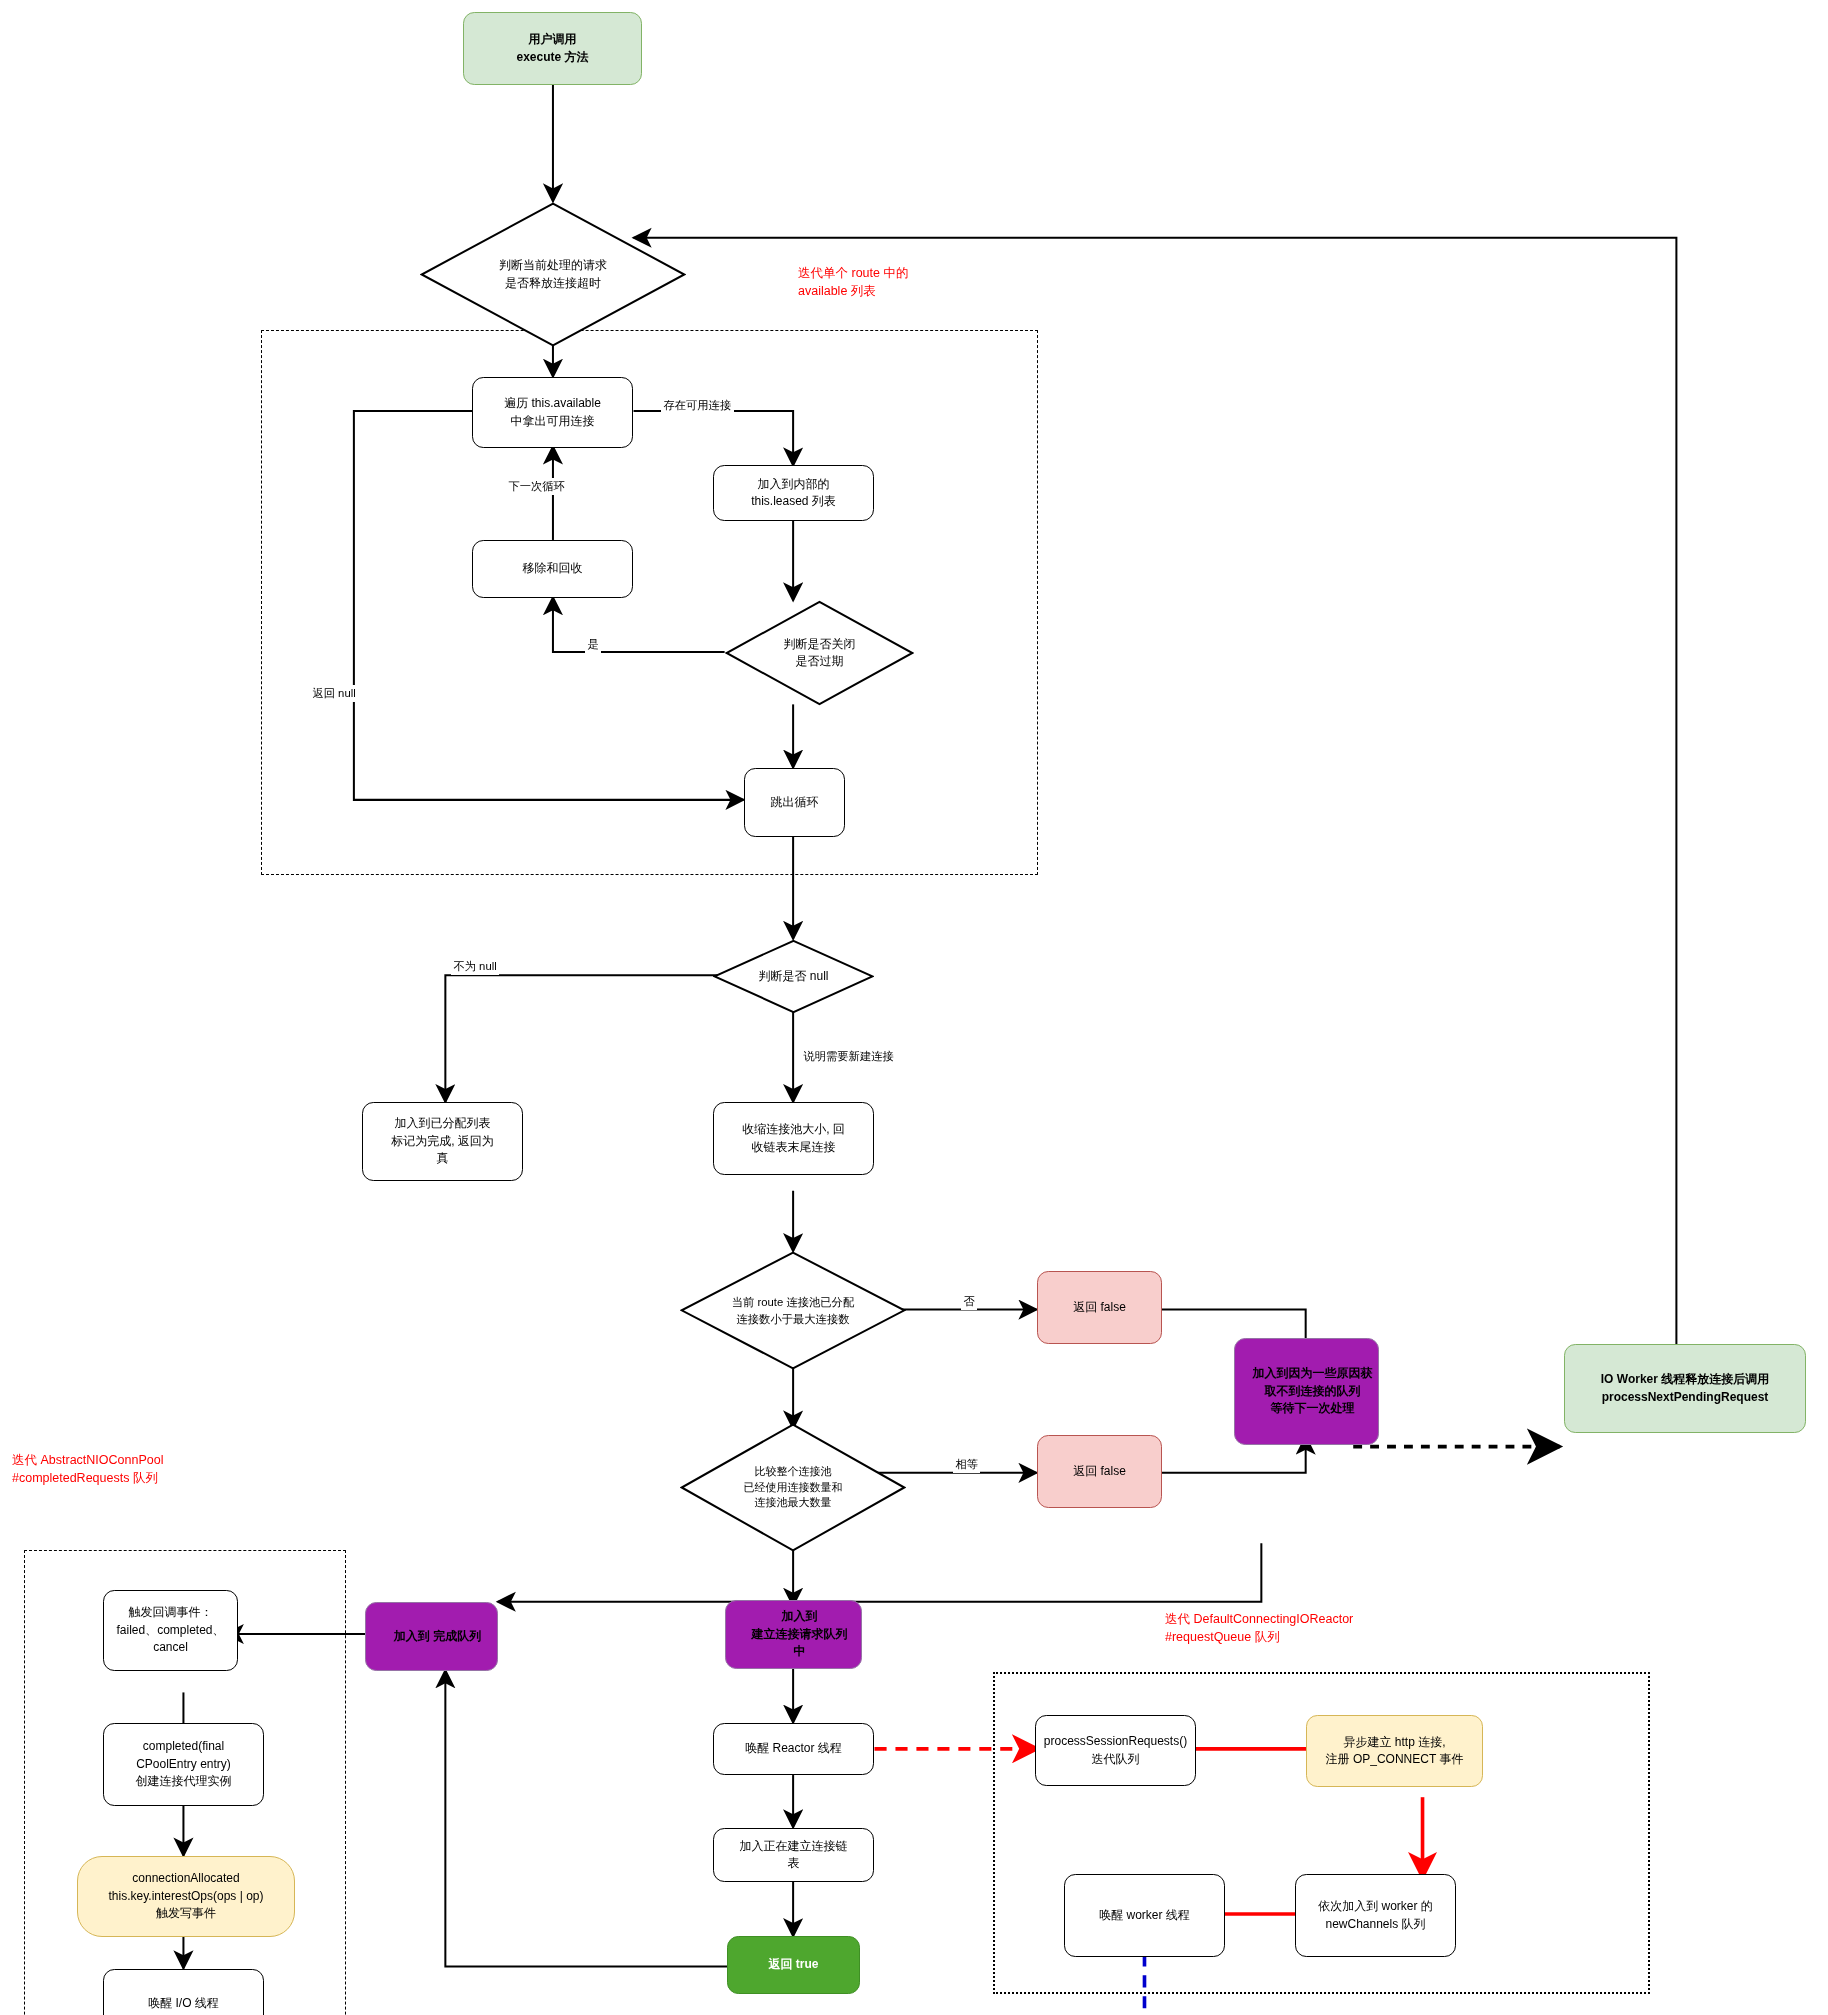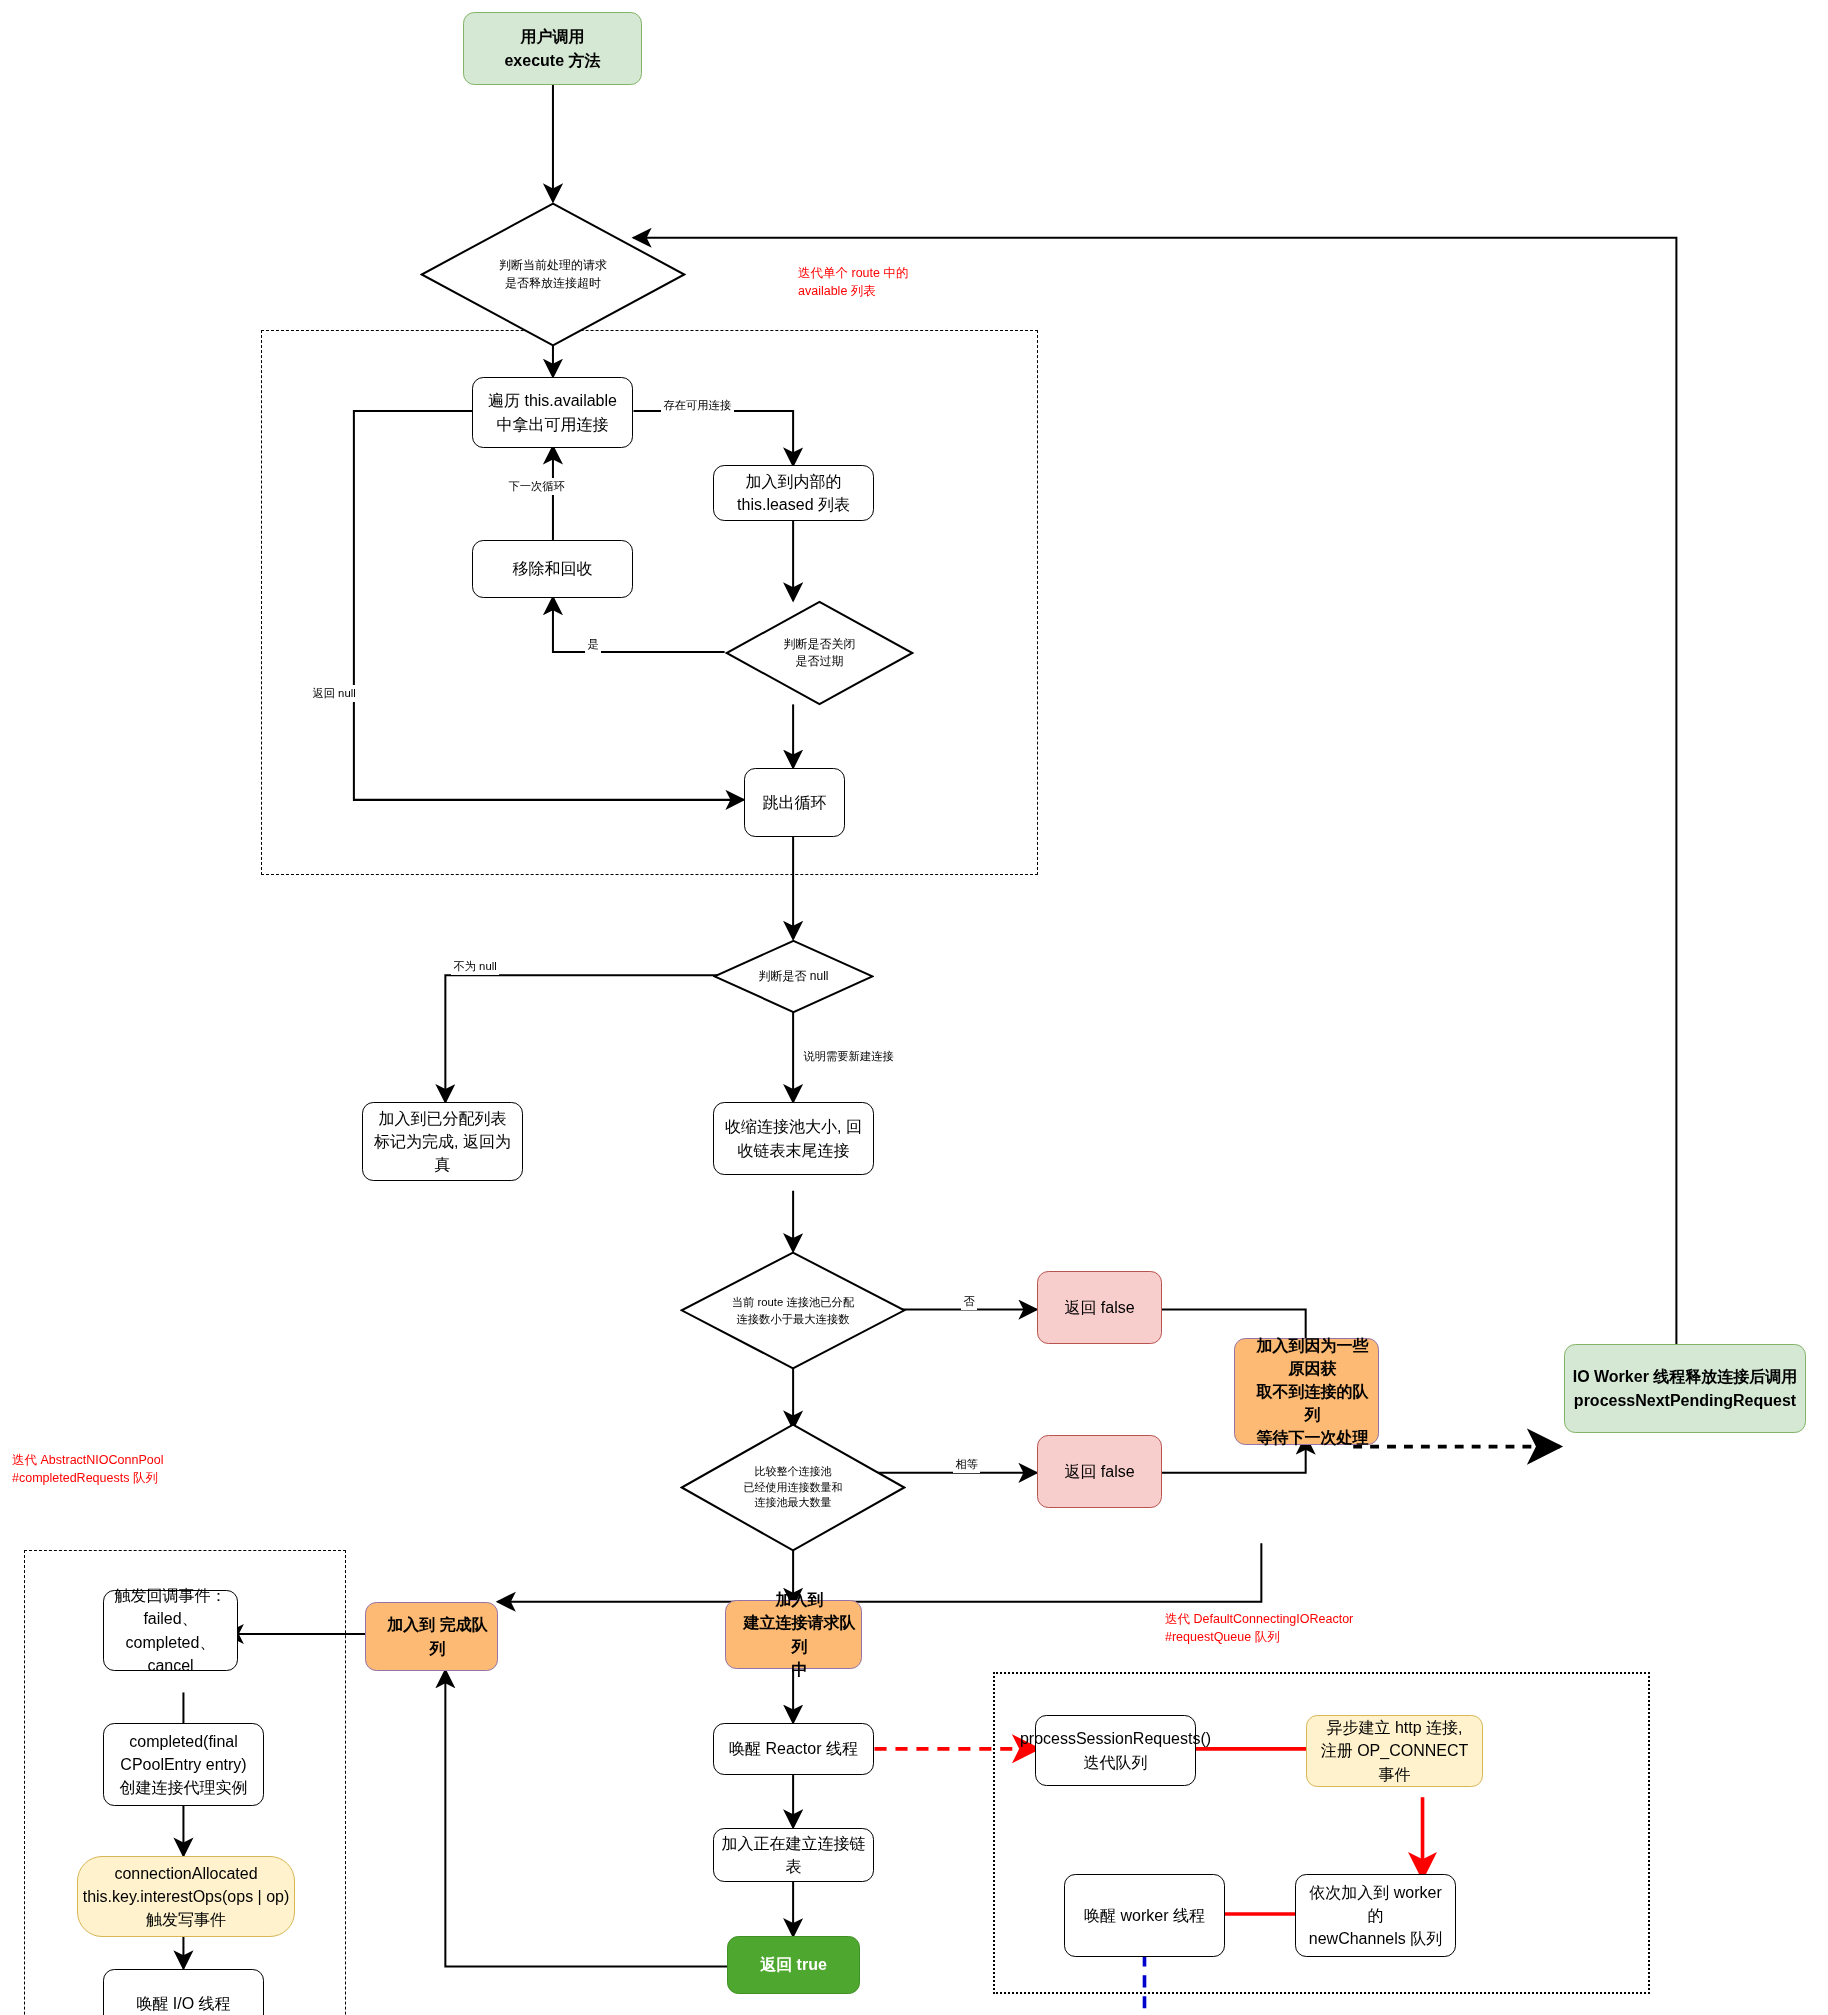--- a/index.html
+++ b/index.html
@@ -29,36 +29,36 @@
     position: absolute;
     box-sizing: border-box;
     display: flex;
     align-items: center;
     justify-content: center;
     text-align: center;
     border: 1.6px solid #000000;
     border-radius: 11.3px;
     background: #ffffff;
     color: #000000;
-    font-size: 16px;
+    font-size: 12px;
     line-height: 1.45;
     padding: 3.2px 4px;
     white-space: pre-line;
     font-family: "Liberation Sans", "DejaVu Sans", sans-serif;
   }
   .node.green {
     background: #d5e8d4;
     border-color: #82b366;
   }
   .node.red {
     background: #f8cecc;
     border-color: #b85450;
   }
   .node.purple {
-    background: #fdba74;
+    background: #a21caf;
     border-color: #9673a6;
     padding-left: 16px;
   }
   .node.yellow {
     background: #fff2cc;
     border-color: #d6b656;
   }
   .node.darkgreen {
     background: #4ea72e;
     border-color: #3f8f24;

